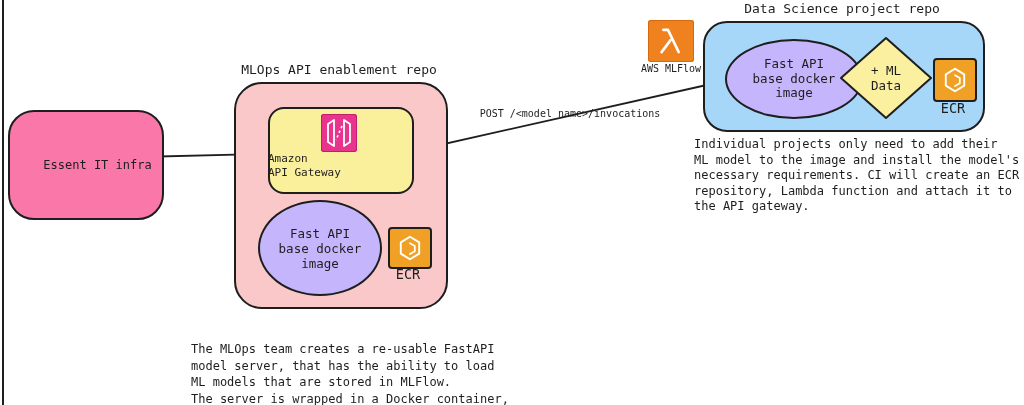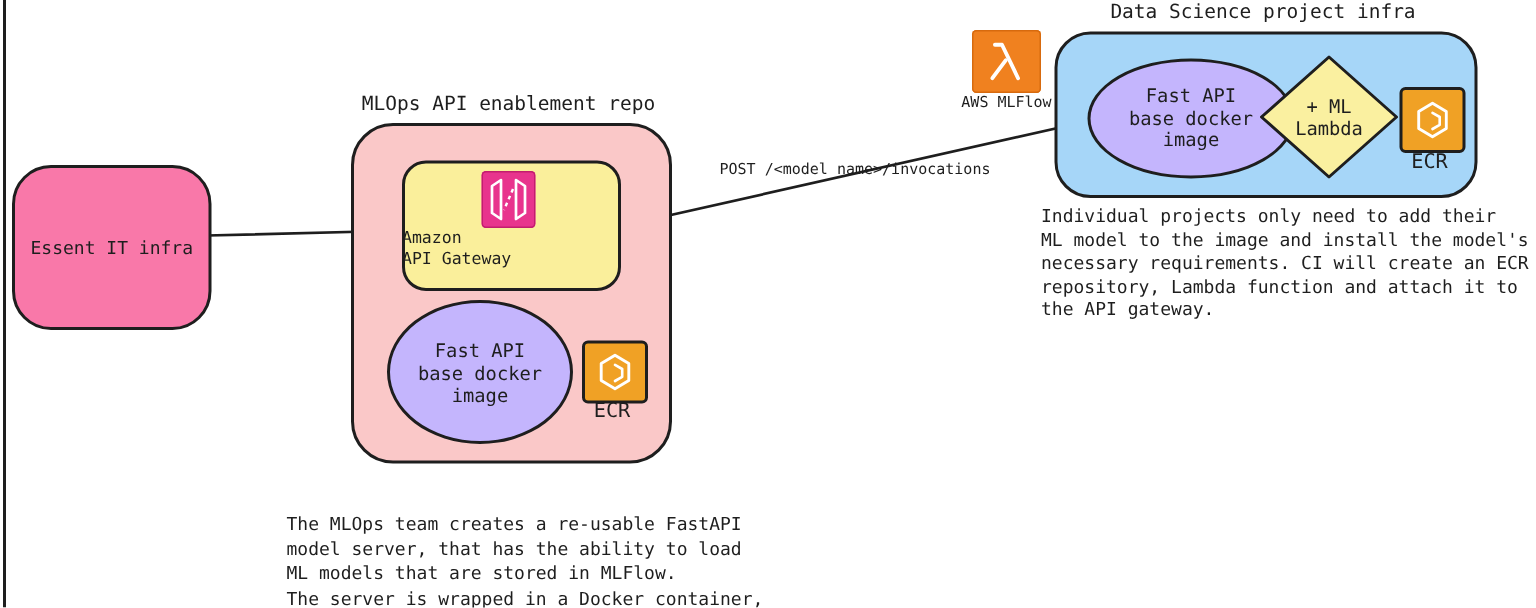--- a/index.html
+++ b/index.html
@@ -10,21 +10,21 @@
   }
   .abs{position:absolute;}
   .center-text{display:flex;align-items:center;justify-content:center;text-align:center;}
   .prelines{white-space:pre-line;}
 
   
   .edge-line{left:2px;top:0;width:2px;height:405px;background:#1e1e1e;}
 
   
   .essent{left:8px;top:110px;width:129px;height:106px;background:#F978A9;
-    border:2px solid #1e1e1e;border-radius:26px;font-size:12px;}
+    border:2px solid #1e1e1e;border-radius:26px;font-size:12px;padding-left:23px;}
 
   
   .mlops-title{left:234px;top:62px;width:210px;text-align:center;font-size:13px;}
   .mlops-box{left:234px;top:82px;width:210px;height:223px;background:#FAC8C8;
     border:2px solid #1e1e1e;border-radius:28px;}
   .apigw-box{left:268px;top:107px;width:142px;height:83px;background:#FAEF9B;
     border:2px solid #1e1e1e;border-radius:16px;}
   .apigw-icon{left:321px;top:114px;width:36px;height:38px;background:#E8348D;
     border-radius:3px;box-shadow:0 0 0 1px #c21d6f inset;}
   .apigw-label{left:268px;top:152px;width:142px;text-align:left;font-size:11px;line-height:14px;}
@@ -123,37 +123,37 @@
 <div class="abs post-label">POST /&lt;model name&gt;/invocations</div>
 
 <div class="abs lambda-icon">
   <svg width="40" height="36" viewBox="0 0 46 42">
     <path d="M14 8 L19.5 8 L32 34" fill="none" stroke="#ffffff" stroke-width="3" stroke-linecap="round" stroke-linejoin="round"></path>
     <path d="M22.5 20 L12 34" fill="none" stroke="#ffffff" stroke-width="3" stroke-linecap="round"></path>
   </svg>
 </div>
 <div class="abs lambda-label">AWS MLFlow</div>
 
-<div class="abs ds-title">Data Science project infra</div>
+<div class="abs ds-title">Data Science project repo</div>
 <div class="abs ds-box"></div>
 
 <div class="abs ellipse ellipse-ds center-text">
   <span class="prelines">Fast API
 base docker
 image</span>
 </div>
 
 <div class="abs diamond-wrap">
   <svg width="96" height="86" viewBox="0 0 96 86">
     <polygon points="48,3 93,43 48,83 3,43" stroke="#1e1e1e" stroke-width="2" stroke-linejoin="round" fill="#FAF0A0"></polygon>
   </svg>
 </div>
 <div class="abs diamond-label center-text">
   <span class="prelines">+ ML
-Lambda</span>
+Data</span>
 </div>
 
 <div class="abs ecr-icon ecr-icon-ds">
   <svg width="32" height="32" viewBox="0 0 40 40">
     <polygon points="20,6 31.5,13 31.5,27 20,34 8.5,27 8.5,13" fill="none" stroke="#ffffff" stroke-width="2.4" stroke-linejoin="round"></polygon>
     <path d="M20 14 L26 17.5 L26 24 L20 27.5" fill="none" stroke="#ffffff" stroke-width="2.2" stroke-linejoin="round" stroke-linecap="round"></path>
   </svg>
 </div>
 <div class="abs ecr-label ecr-label-ds">ECR</div>
 

